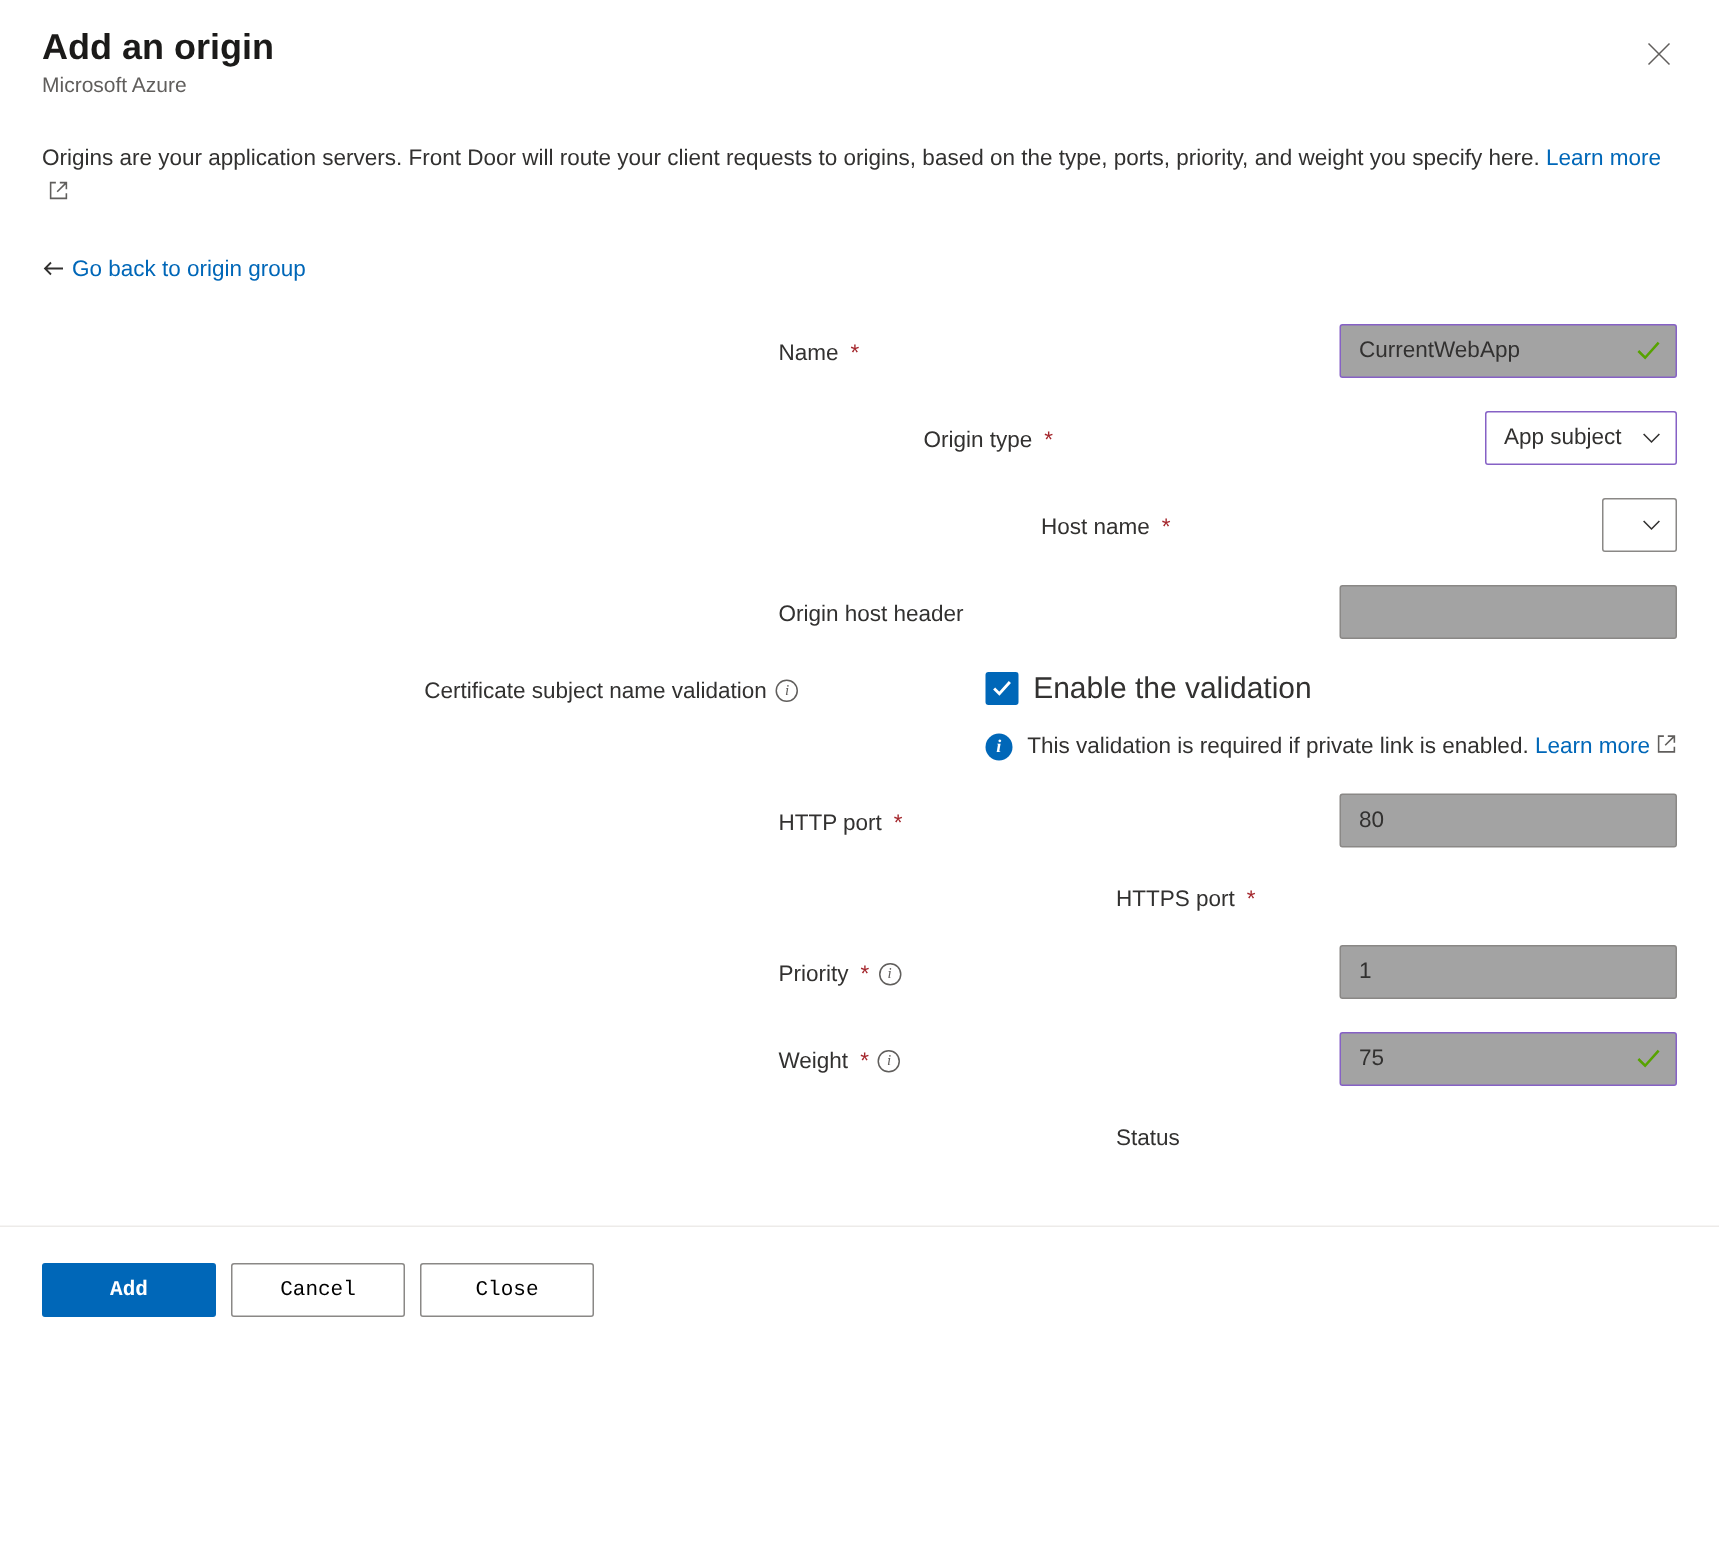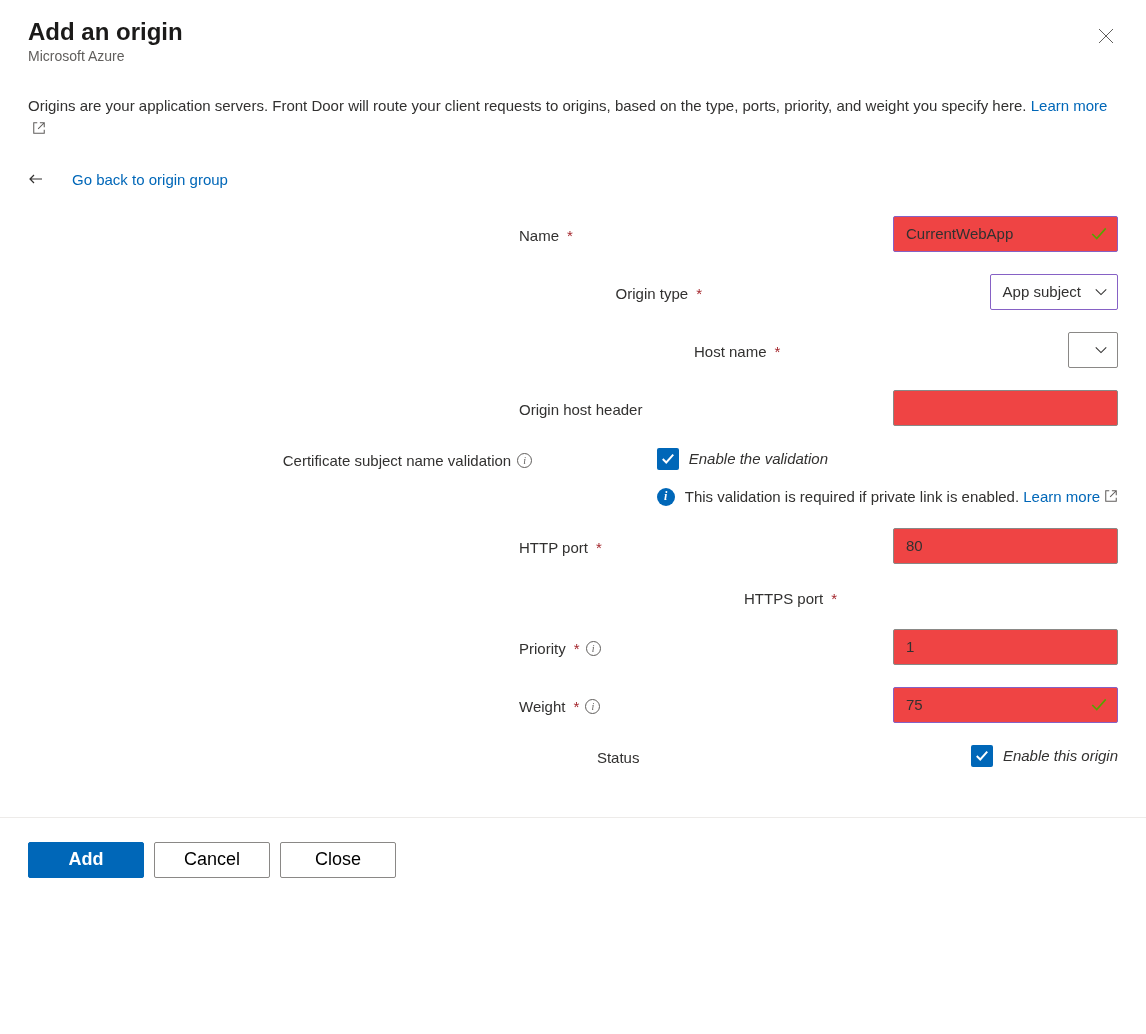--- a/index.html
+++ b/index.html
@@ -51,21 +51,21 @@
   .ext-icon {
     width: 14px; height: 14px;
     display: inline-block;
     vertical-align: -1px;
     margin-left: 4px;
     color: #605e5c;
   }
   .back-link {
     display: inline-flex;
     align-items: center;
-    gap: 28px;
+    gap: 4px;
     color: #0067b8;
     cursor: pointer;
     font-size: 15px;
     margin-bottom: 28px;
   }
   .back-link .arrow {
     width: 16px; height: 16px;
     color: #323130;
   }
   .form {
@@ -110,21 +110,21 @@
   }
   .text-input, .select-input {
     width: 100%;
     height: 36px;
     border: 1px solid #8a8886;
     border-radius: 2px;
     padding: 0 12px;
     font-size: 15px;
     font-family: inherit;
     color: #323130;
-    background: #ef4444;
+    background: #a3a3a3;
     outline: none;
   }
   .valid {
     border-color: #8661c5;
   }
   .input-wrap {
     position: relative;
   }
   .check-icon {
     position: absolute;
@@ -175,22 +175,21 @@
     align-items: center;
     justify-content: center;
     cursor: pointer;
     flex-shrink: 0;
   }
   .azure-checkbox svg {
     width: 14px; height: 14px;
     color: #fff;
   }
   .checkbox-label {
-    font-size: 15px;
-    font-style: italic;
+    font-size: 20px;
   }
   .info-msg {
     margin-top: 18px;
     display: flex;
     align-items: center;
     gap: 10px;
     font-size: 15px;
   }
   .info-circle {
     width: 18px; height: 18px;
@@ -212,22 +211,22 @@
     margin-top: 50px;
     padding: 24px 28px;
     display: flex;
     gap: 10px;
   }
   .btn {
     min-width: 116px;
     height: 36px;
     border: 1px solid #8a8886;
     background: #fff;
-    font-size: 18px;
-    font-family: Liberation Sans, sans-serif;
+    font-size: 14px;
+    font-family: Liberation Mono, monospace;
     cursor: pointer;
     padding: 0 6px;
     border-radius: 2px;
   }
   .btn-primary {
     background: #0067b8;
     border-color: #0067b8;
     color: #fff;
     font-weight: 600;
   }
@@ -387,30 +386,20 @@
               <path d="M2 8l4 4 8-9"></path>
             </svg>
         </div>
       </div>
     </div>
 
     <div class="row">
       <div class="label-col">
         <span>Status</span>
       </div>
-      <div class="field-col">
-        <div class="checkbox-row">
-          <div class="azure-checkbox">
-            <svg viewBox="0 0 16 16" fill="none" stroke="currentColor" stroke-width="2.2">
-                <path d="M2 8l4 4 8-9"></path>
-              </svg>
-          </div>
-          <span class="checkbox-label">Enable this origin</span>
-        </div>
-      </div>
     </div>
   </div>
 </div>
 
 <div class="footer">
   <button class="btn btn-primary">Add</button>
   <button class="btn">Cancel</button>
   <button class="btn">Close</button>
 </div>
 

